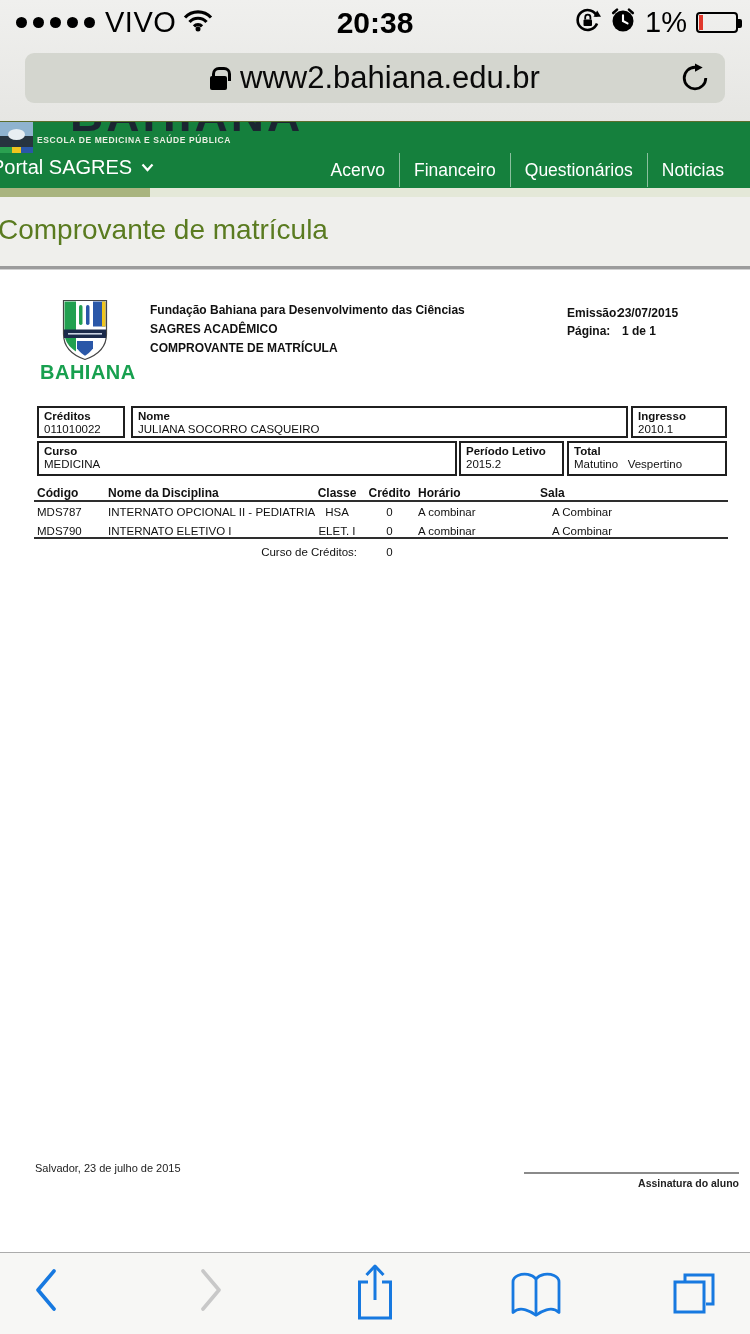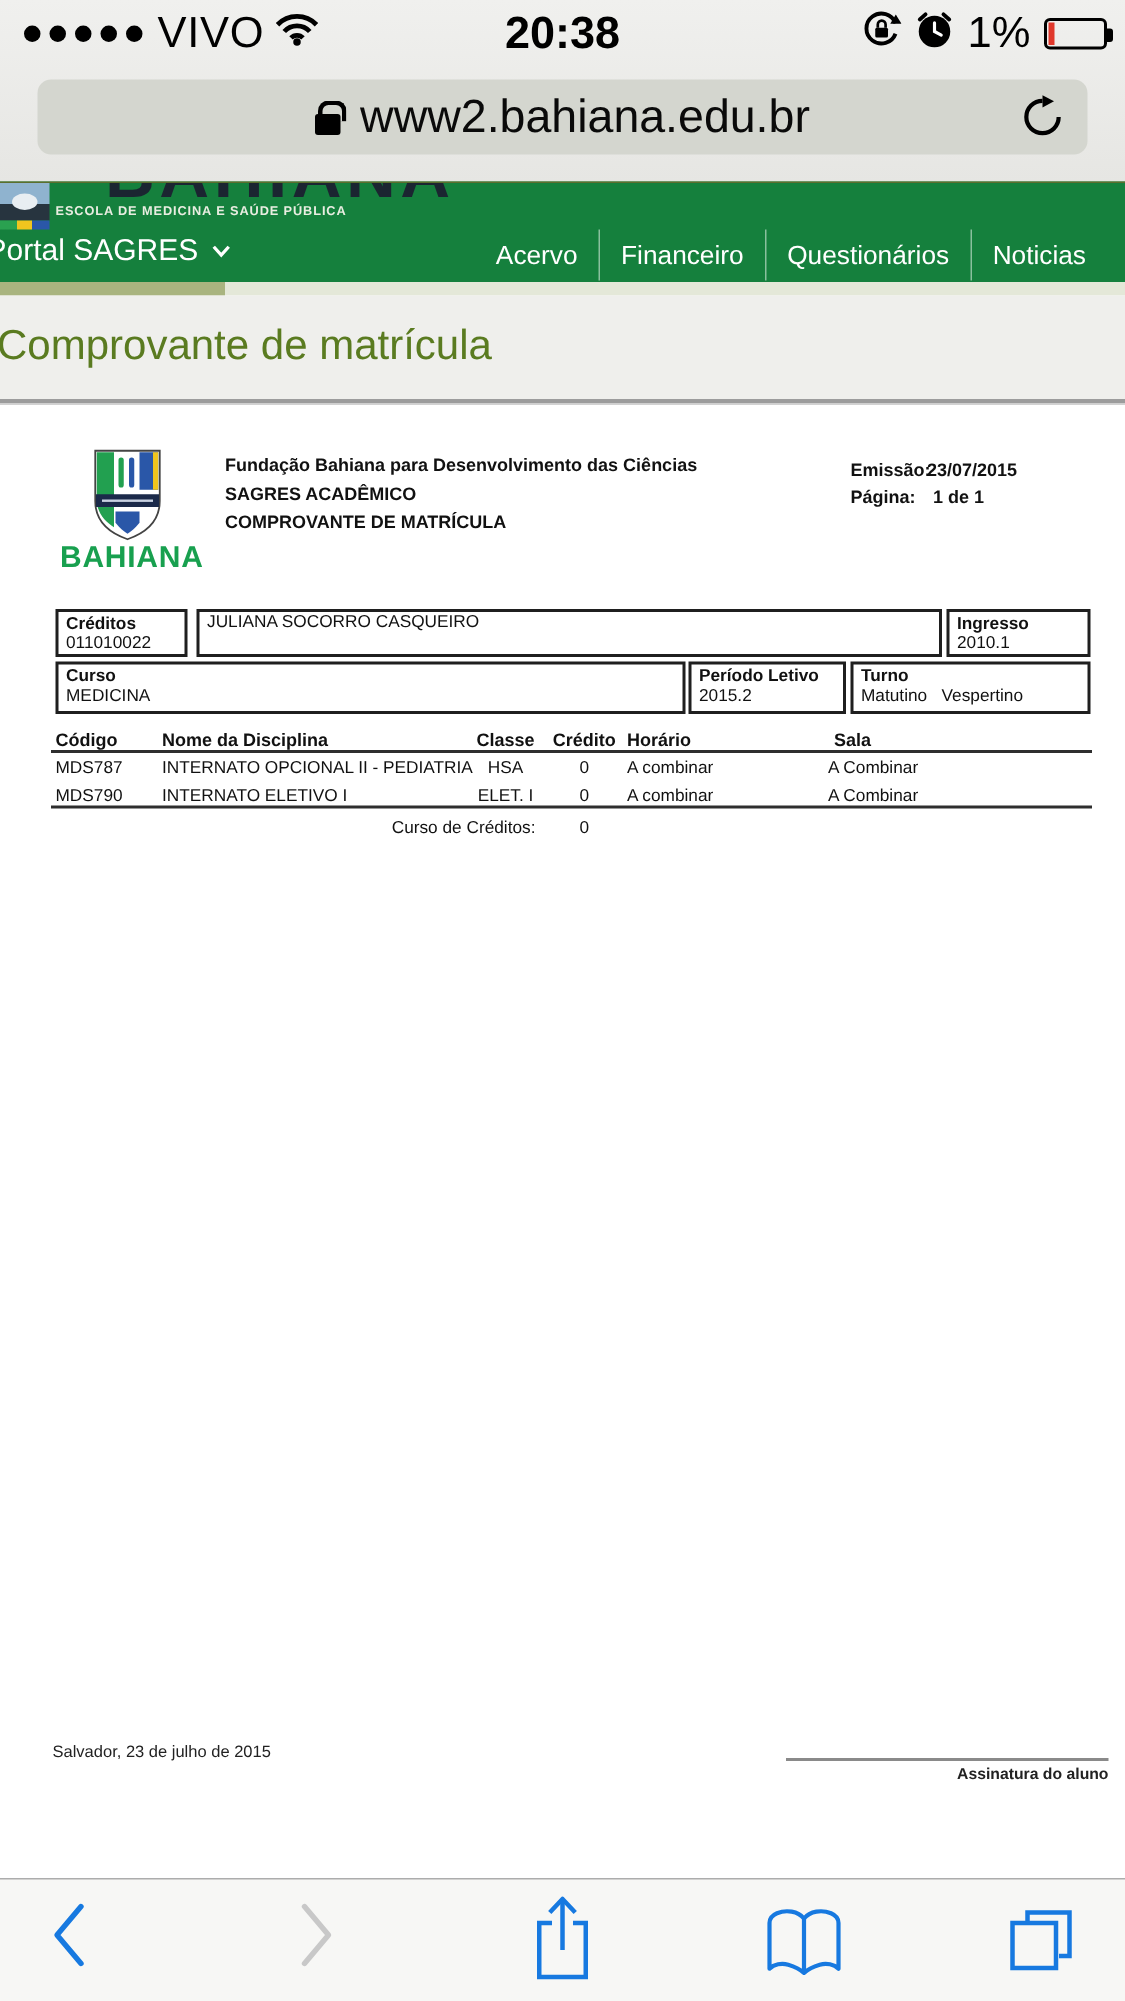--- a/index.html
+++ b/index.html
@@ -209,46 +209,47 @@
     <span class="abs emis-label" style="left:567px; top:36px;">Emissão:</span>
     <span class="abs emis-value" style="left:618px; top:36px;">23/07/2015</span>
     <span class="abs emis-label" style="left:567px; top:54px;">Página:</span>
     <span class="abs emis-value" style="left:622px; top:54px;">1 de 1</span>
 
     <div class="sbox" style="left:37px; top:136px; width:88px; height:32px;">
       <div class="lbl">Créditos</div>
       <div class="val">011010022</div>
     </div>
     <div class="sbox" style="left:131px; top:136px; width:497px; height:32px;">
+      <div class="lbl">Nome</div>
       <div class="val">JULIANA SOCORRO CASQUEIRO</div>
     </div>
     <div class="sbox" style="left:631px; top:136px; width:96px; height:32px;">
       <div class="lbl">Ingresso</div>
       <div class="val">2010.1</div>
     </div>
 
     <div class="sbox" style="left:37px; top:171px; width:420px; height:35px;">
       <div class="lbl">Curso</div>
       <div class="val">MEDICINA</div>
     </div>
     <div class="sbox" style="left:459px; top:171px; width:105px; height:35px;">
       <div class="lbl">Período Letivo</div>
       <div class="val">2015.2</div>
     </div>
     <div class="sbox" style="left:567px; top:171px; width:160px; height:35px;">
-      <div class="lbl">Turno</div>
+      <div class="lbl">Total</div>
       <div class="val">Matutino   Vespertino</div>
     </div>
 
     <span class="tcell hdr" style="left:37px; top:216px;">Código</span>
     <span class="tcell hdr" style="left:108px; top:216px;">Nome da Disciplina</span>
     <span class="tcell hdr tcenter" style="left:308px; top:216px; width:58px;">Classe</span>
     <span class="tcell hdr tcenter" style="left:362px; top:216px; width:55px;">Crédito</span>
     <span class="tcell hdr" style="left:418px; top:216px;">Horário</span>
-    <span class="tcell hdr" style="left:556px; top:216px;">Sala</span>
+    <span class="tcell hdr" style="left:540px; top:216px;">Sala</span>
     <div class="tline" style="top:230px; height:2px;"></div>
 
     <span class="tcell" style="left:37px; top:236px;">MDS787</span>
     <span class="tcell" style="left:108px; top:236px;">INTERNATO OPCIONAL II - PEDIATRIA</span>
     <span class="tcell tcenter" style="left:308px; top:236px; width:58px;">HSA</span>
     <span class="tcell tcenter" style="left:362px; top:236px; width:55px;">0</span>
     <span class="tcell" style="left:418px; top:236px;">A combinar</span>
     <span class="tcell" style="left:552px; top:236px;">A Combinar</span>
 
     <span class="tcell" style="left:37px; top:255px;">MDS790</span>

